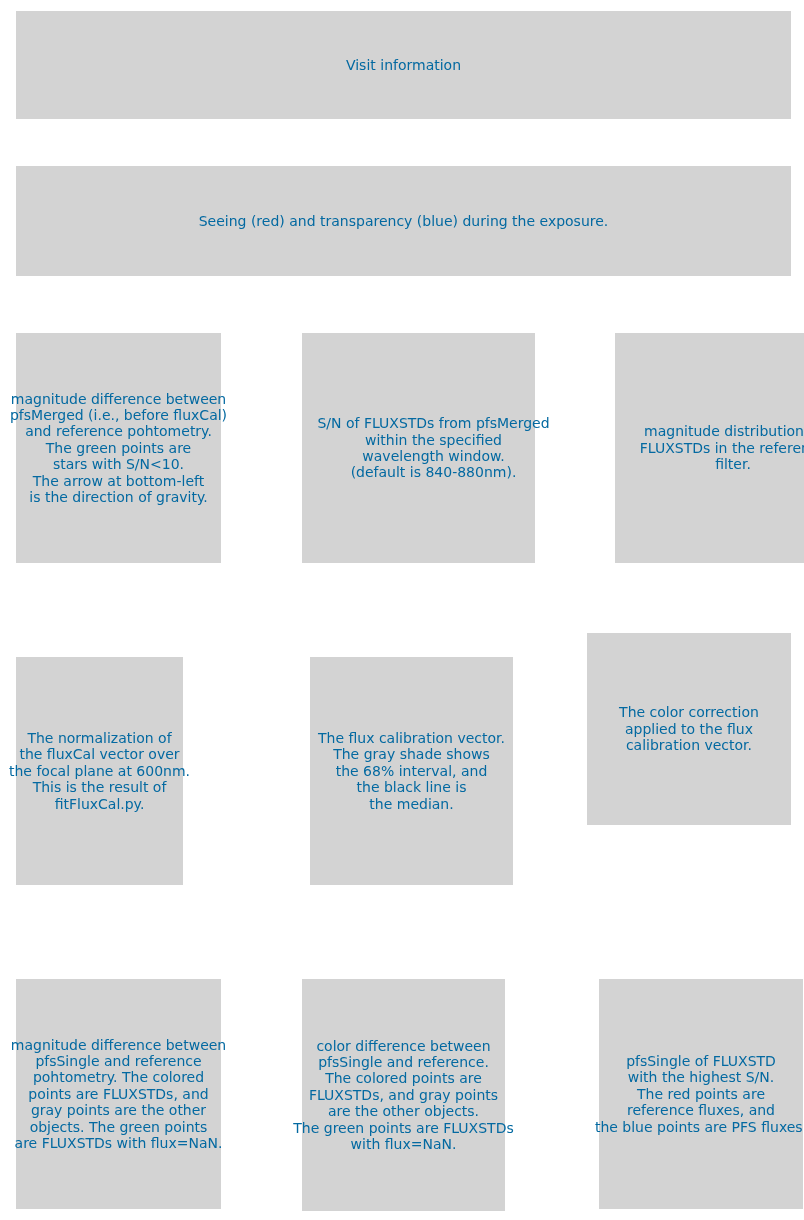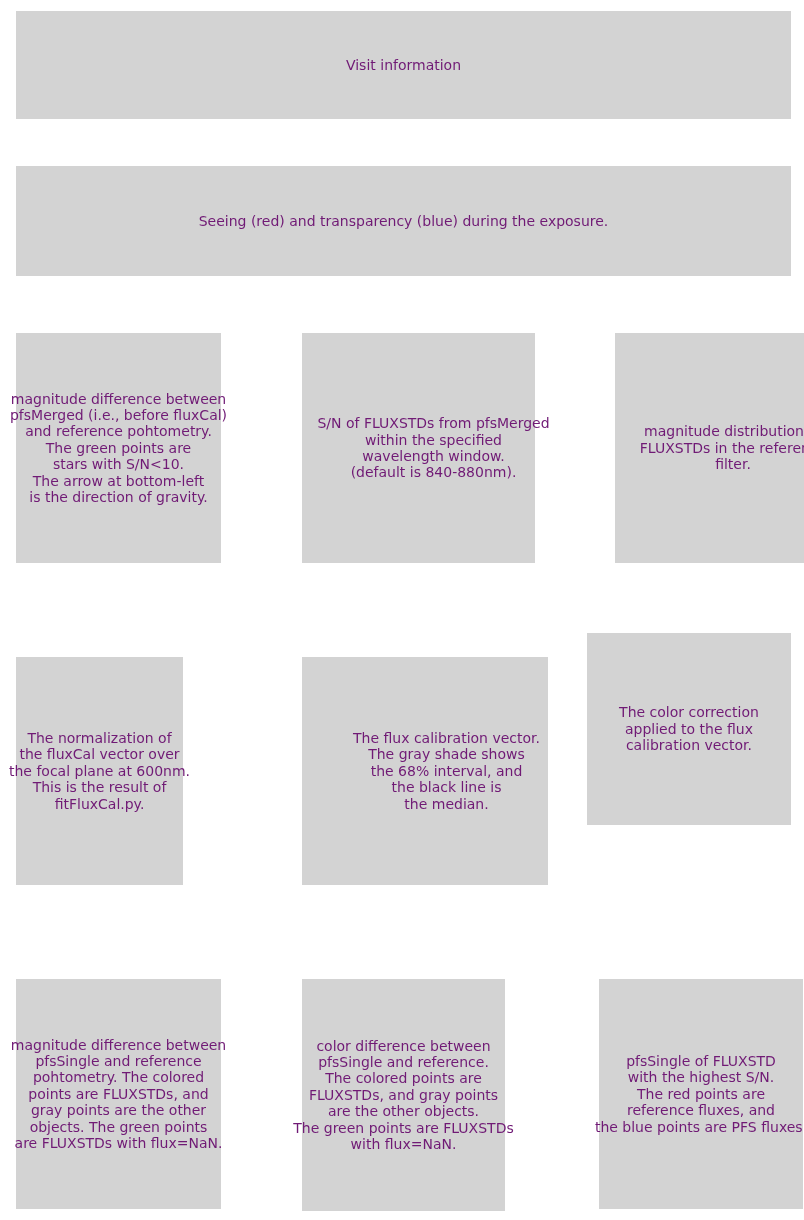--- a/index.html
+++ b/index.html
@@ -17,34 +17,34 @@
   .panel {
     position: absolute;
     background: #d3d3d3;
     display: flex;
     align-items: center;
     justify-content: center;
   }
   .panel .caption {
     font-size: 14px;
     line-height: 16.4px;
-    color: #701a75;
+    color: #0369a1;
     text-align: center;
     white-space: pre;   
   }
   
   .p-visit      { left: 16px; top: 11px;  width: 775px; height: 108px; }
   .p-seeing     { left: 16px; top: 166px; width: 775px; height: 110px; align-items: center; }
   
   .p-magdiff-merged { left: 16px;  top: 333px; width: 205px; height: 230px; }
   .p-sn-fluxstds    { left: 302px; top: 333px; width: 203px; height: 230px; padding-left: 30px; }
   .p-mag-dist       { left: 587px; top: 333px; width: 236px; height: 230px; margin-left: 28px; }
   
   .p-fluxcal-norm   { left: 16px;  top: 657px; width: 167px; height: 228px; }
-  .p-fluxcal-vector { left: 302px; top: 657px; width: 203px; height: 228px; padding-left: 43px; }
+  .p-fluxcal-vector { left: 310px; top: 657px; width: 203px; height: 228px; }
   .p-color-corr     { left: 587px; top: 633px; width: 204px; height: 192px; }
   
   .p-magdiff-single { left: 16px;  top: 979px; width: 205px; height: 230px; }
   .p-colordiff-single { left: 302px; top: 979px; width: 203px; height: 232px; }
   .p-pfssingle-sn   { left: 587px; top: 979px; width: 204px; height: 230px; margin-left: 12px; }
 </style>
 </head>
 <body>
 
 <div class="panel p-visit">

